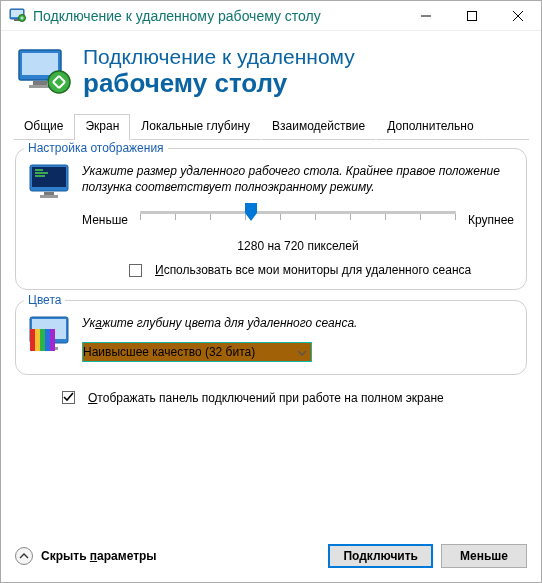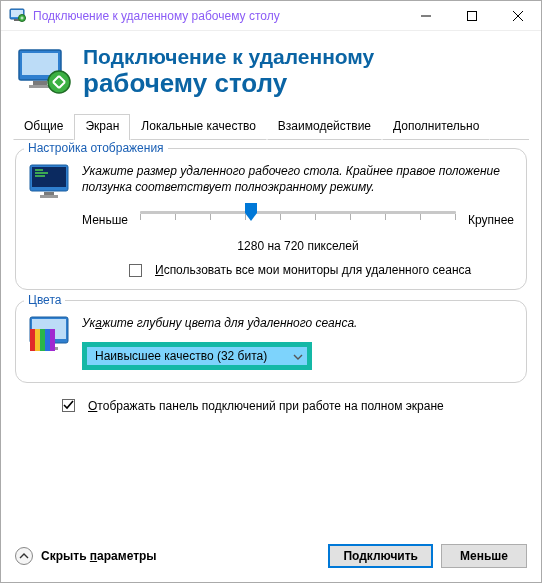--- a/index.html
+++ b/index.html
@@ -1,26 +1,26 @@
 <!DOCTYPE html>
 <html><head>
 <meta charset="utf-8">
 <style>
   * { margin: 0; padding: 0; box-sizing: border-box; font-family: 'Segoe UI', Tahoma, sans-serif; font-size: 12px; }
   body { background: #fff; width: 542px; height: 583px; overflow: hidden; }
   .window { width: 542px; height: 583px; border: 1px solid #aaa; background: #fff; display: flex; flex-direction: column; }
   .titlebar { height: 30px; display: flex; align-items: center; background: #fff; border-bottom: 1px solid #eee; }
   .titlebar-icon { width: 18px; height: 18px; margin: 0 6px 0 8px; }
-  .titlebar-text { flex: 1; font-size: 12px; color: #8b5cf6; }
+  .titlebar-text { flex: 1; font-size: 14px; color: #0f766e; }
   .titlebar-btns { display: flex; }
   .titlebar-btn { width: 46px; height: 30px; display: flex; align-items: center; justify-content: center; color: #333; }
   .header { display: flex; align-items: center; padding: 14px 20px 14px 14px; }
   .header-icon { width: 58px; height: 48px; margin-right: 10px; }
   .header-text { font-family: 'Segoe UI Light','Segoe UI',sans-serif; color: #0a64a4; }
-  .header-line1 { font-size: 21px; font-weight: 700; line-height: 1.15; }
+  .header-line1 { font-size: 21px; font-weight: 400; line-height: 1.15; }
   .header-line2 { font-size: 26px; font-weight: 700; line-height: 1.15; }
   .tabs { display: flex; border-bottom: 1px solid #d0d0d0; margin: 0 12px; }
   .tab { padding: 4px 10px 6px; border: 1px solid transparent; border-bottom: none; position: relative; top: 1px; background: #fff; cursor: default; }
   .tab.active { border-color: #d0d0d0; background: #fff; }
   .tab:not(.active) { border-bottom: 1px solid #d0d0d0; }
   .tab-label { font-size: 12px; }
   .content { padding: 8px 14px 0; flex: 1; }
   .group { border: 1px solid #d0d0d0; border-radius: 12px; margin-bottom: 10px; position: relative; padding: 14px 12px 12px; }
   .group-title { position: absolute; top: -8px; left: 8px; background: #fff; padding: 0 4px; font-size: 12px; color: #1a5fb4; }
   .group-body { display: flex; gap: 10px; }
@@ -30,21 +30,21 @@
   .slider-row { display: flex; align-items: center; gap: 12px; margin: 2px 0 4px; text-align: right; }
   .slider-lbl { font-size: 12px; }
   .slider-wrap { flex: 1; position: relative; height: 30px; padding-top: 6px; }
   .track { height: 3px; background: #c8c8c8; border-radius: 1px; position: relative; }
   .ticks { display: flex; justify-content: space-between; position: relative; top: 0; }
   .tick { width: 1px; height: 6px; background: #b0b0b0; }
   .thumb { position: absolute; top: -2px; width: 16px; height: 18px; transform: translateX(-50%); }
   .res-text { text-align: center; font-size: 12px; margin: 4px 0 10px; }
   .check-row { display: flex; align-items: center; gap: 13px; font-size: 12px; padding-left: 47px; }
   .check { width: 13px; height: 13px; border: 1px solid #666; display: inline-flex; align-items: center; justify-content: center; }
-  .select { display: inline-flex; align-items: center; border: 5px solid #14b8a6; background: #7dd3fc; padding: 2px 4px 2px 8px; gap: 8px; min-width: 230px; justify-content: space-between; }
+  .select { display: inline-flex; align-items: center; border: 1px solid #14b8a6; background: #a16207; padding: 2px 4px 2px 0; gap: 8px; min-width: 230px; justify-content: space-between; }
   .chev { width: 10px; height: 10px; }
   .footer { display: flex; align-items: center; padding: 10px 14px 14px; border-top: none; font-weight: bold; }
   .hide-params { display: flex; align-items: center; gap: 8px; flex: 1; }
   .circle-btn { width: 18px; height: 18px; border: 1px solid #888; border-radius: 50%; display: flex; align-items: center; justify-content: center; background: #f5f5f5; }
   .btn { min-width: 86px; padding: 4px 14px; border: 1px solid #adadad; background: #e1e1e1; text-align: center; margin-left: 8px; font-size: 12px; }
   .btn.primary { border: 2px solid #0078d7; padding: 3px 13px; }
   .u { text-decoration: underline; }
   .bottom-check { padding: 6px 14px 0; }
 </style>
 </head>
@@ -95,21 +95,21 @@
     </span>
     <div class="header-text">
       <div class="header-line1">Подключение к удаленному</div>
       <div class="header-line2">рабочему столу</div>
     </div>
   </div>
 
   <div class="tabs">
     <div class="tab"><span class="tab-label">Общие</span></div>
     <div class="tab active"><span class="tab-label">Экран</span></div>
-    <div class="tab"><span class="tab-label">Локальные качество</span></div>
+    <div class="tab"><span class="tab-label">Локальные глубину</span></div>
     <div class="tab"><span class="tab-label">Взаимодействие</span></div>
     <div class="tab"><span class="tab-label">Дополнительно</span></div>
   </div>
 
   <div class="content">
 
     <div class="group">
       <span class="group-title">Настройка отображения</span>
       <div class="group-body">
         <span class="group-icon">

